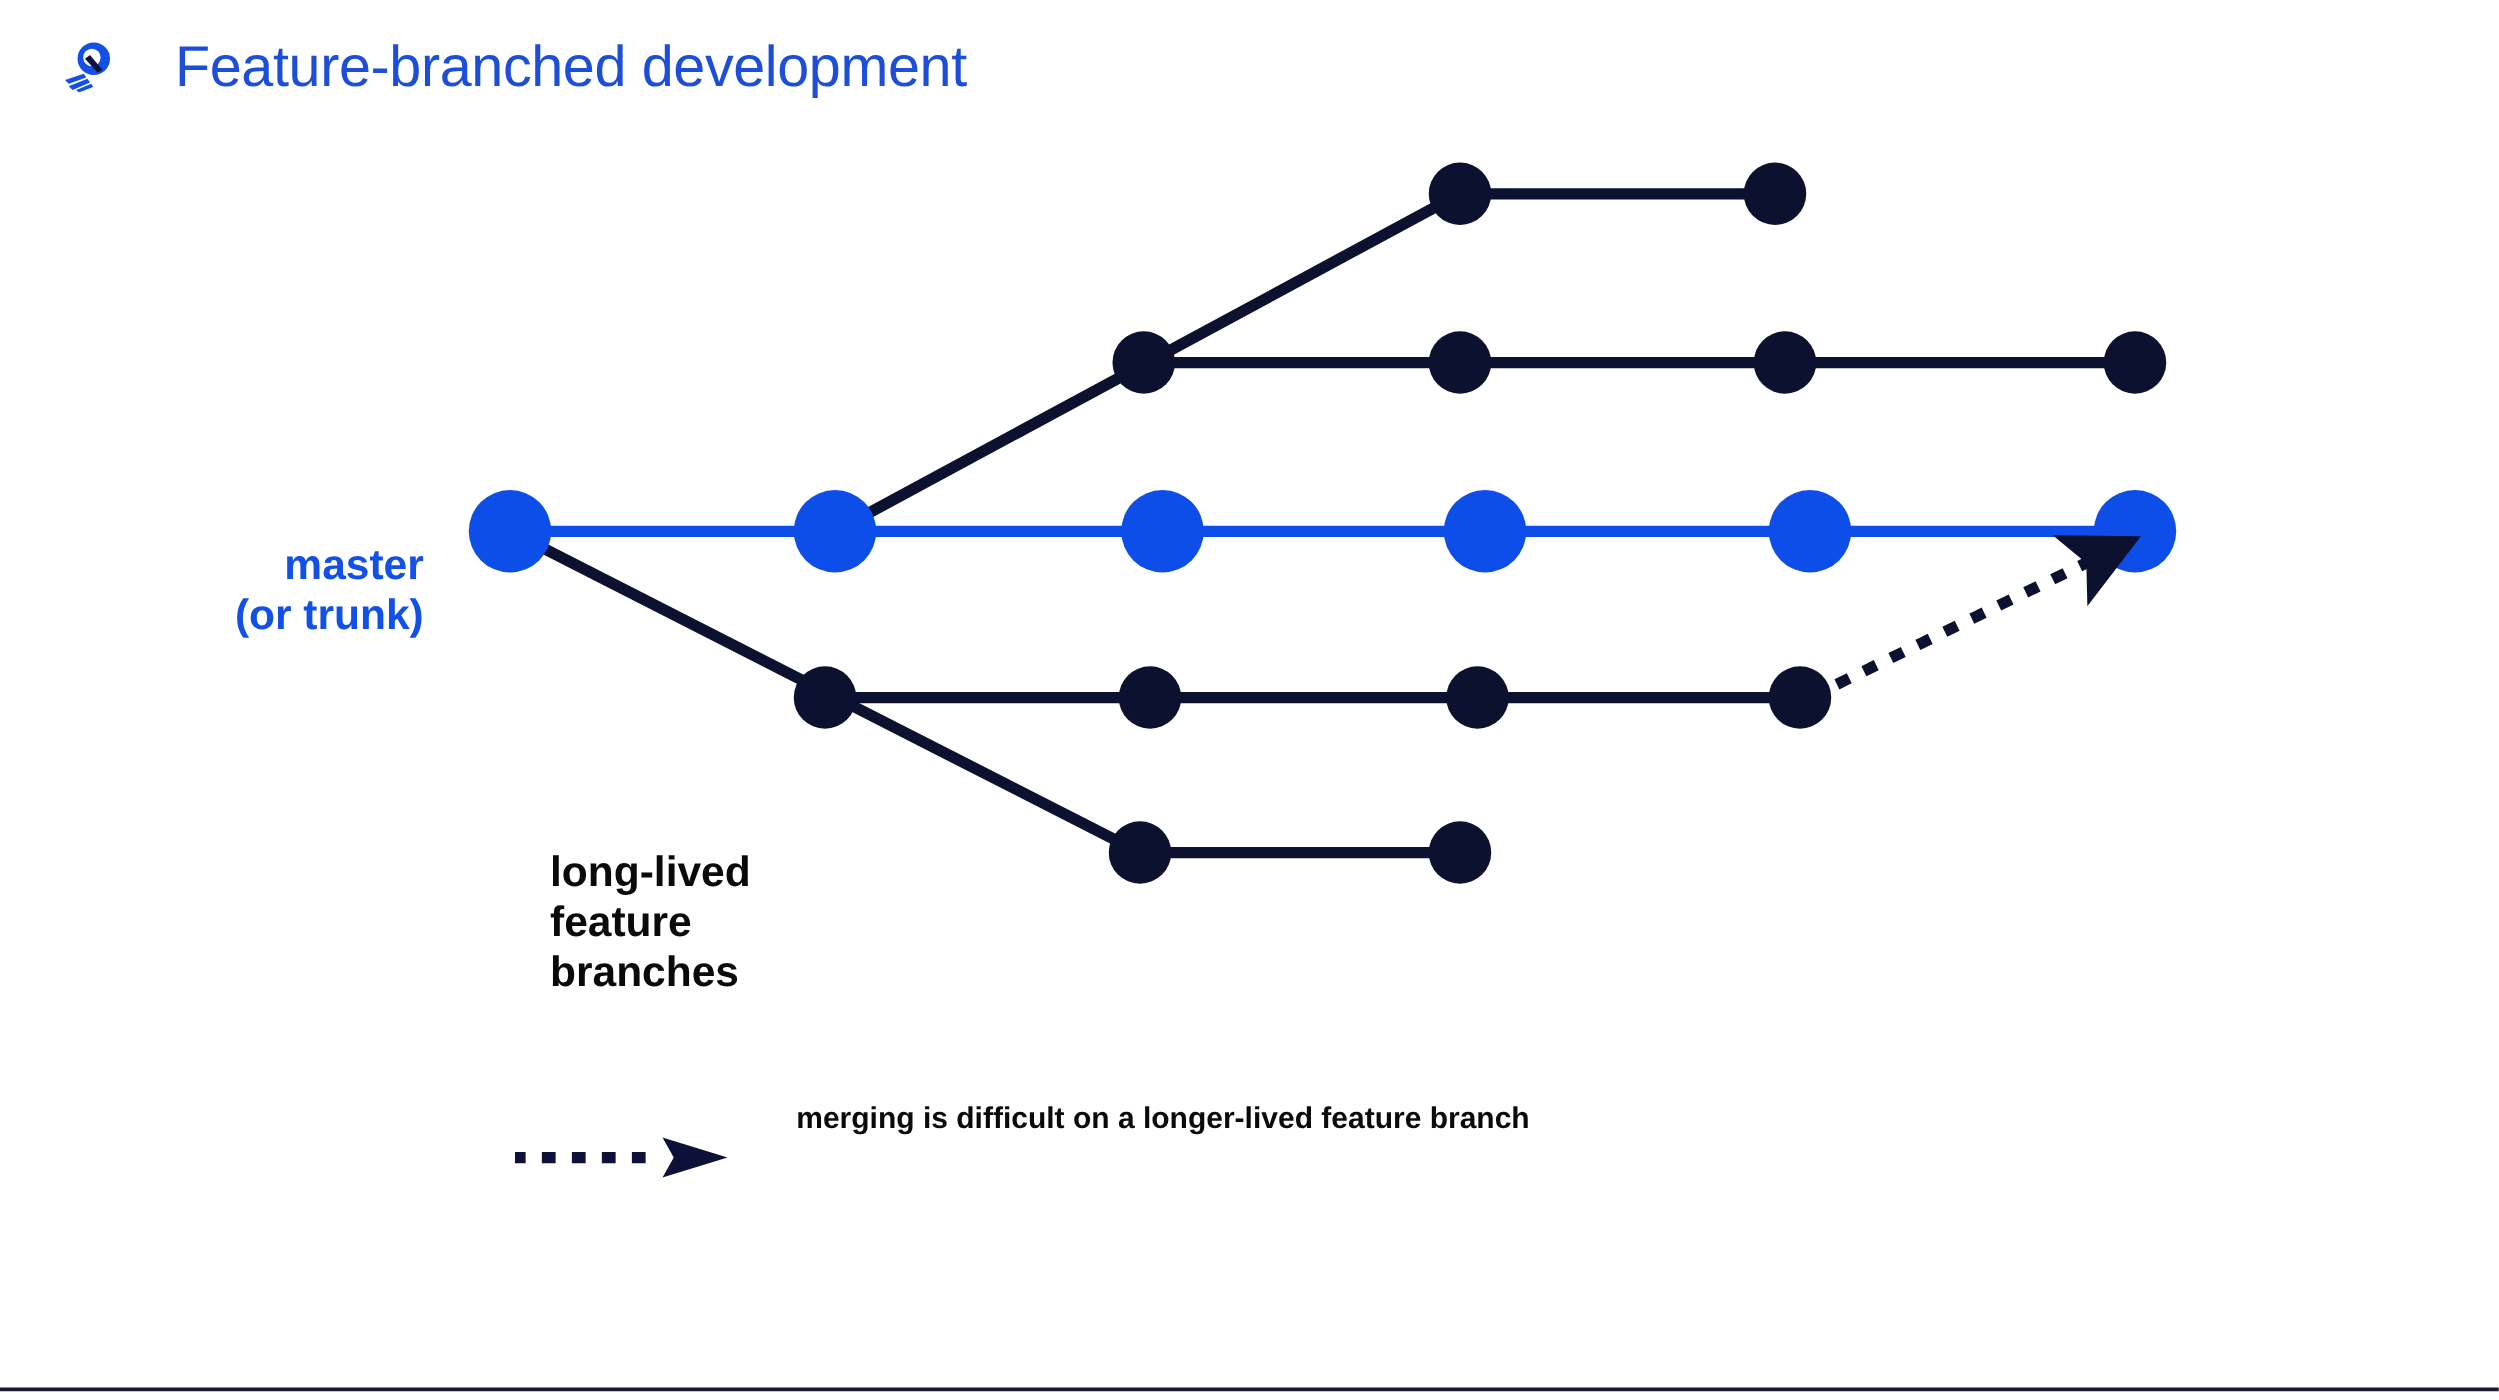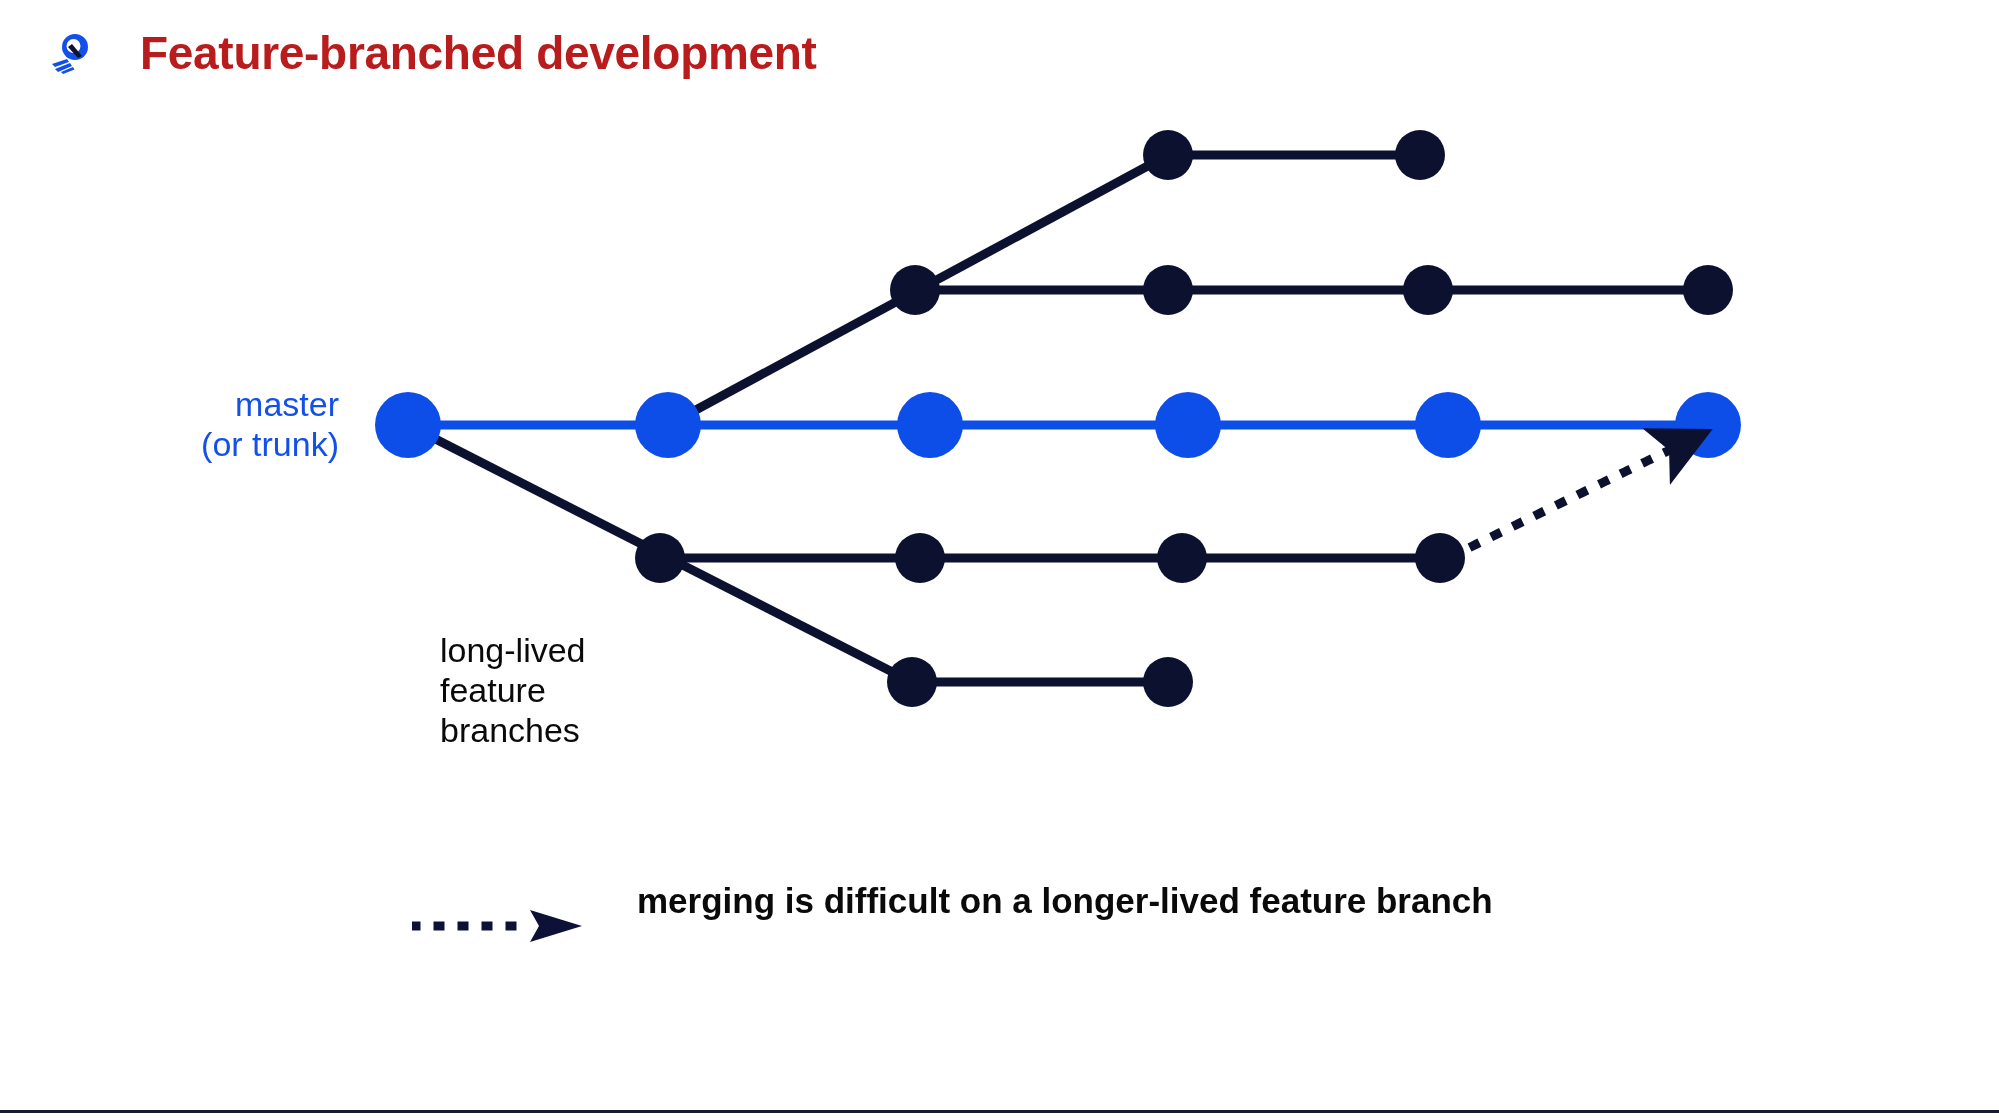--- a/index.html
+++ b/index.html
@@ -28,41 +28,42 @@
     left: 48px;
     top: 30px;
     width: 44px;
     height: 44px;
   }
   #slide-title {
     position: absolute;
     left: 140px;
     top: 26px;
     font-size: 46px;
-    font-weight: bold;
-    color: #b91c1c;
+    font-weight: normal;
+    color: #1d4ed8;
     letter-spacing: -0.3px;
     white-space: nowrap;
   }
 
   
   #diagram-canvas {
     position: absolute;
     left: 0;
     top: 0;
     width: 1999px;
     height: 1120px;
   }
 
   
   .diagram-label {
     position: absolute;
-    font-weight: normal;
+    font-weight: bold;
     line-height: 1.18;
     white-space: pre-line;
+    margin-top: 48px;
   }
   #master-label {
     right: 1660px;
     top: 384px;
     width: 320px;
     text-align: right;
     font-size: 34px;
     color: #1250e8;
   }
   #branches-label {
@@ -87,21 +88,21 @@
     left: 0;
     top: 26px;
     width: 200px;
     height: 40px;
   }
   #legend-text {
     position: absolute;
     left: 225px;
     top: 0px;
     width: 960px;
-    font-size: 35px;
+    font-size: 24px;
     font-weight: bold;
     color: #0a0a0a;
     line-height: 1.22;
   }
 
   
   #bottom-rule {
     position: absolute;
     left: 0;
     top: 1110px;

